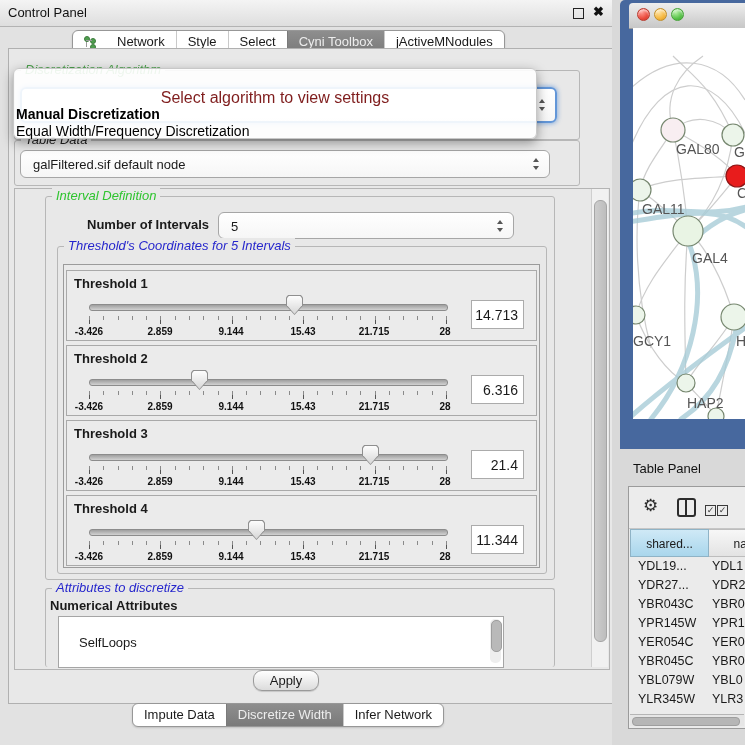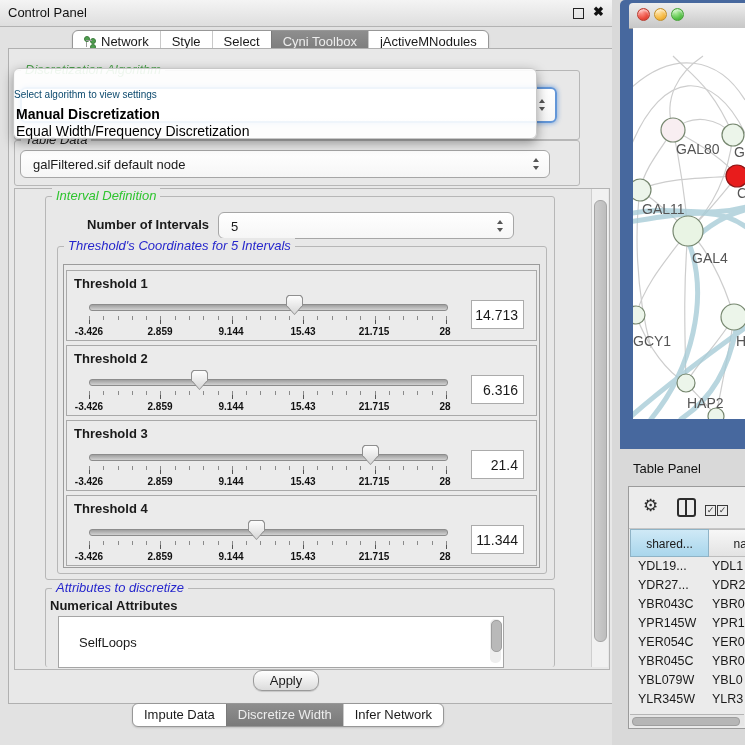--- a/index.html
+++ b/index.html
@@ -10,21 +10,21 @@
   
   .titlebar{left:0;top:0;width:612px;height:26px;
     background:linear-gradient(#f4f4f4,#dedede);border-bottom:1px solid #b3b3b3;}
   .titlebar .t{position:absolute;left:8px;top:5px;font-size:13px;color:#111;}
   .float-ic{position:absolute;right:28px;top:8px;width:9px;height:9px;border:1.5px solid #222;}
   .close-ic{position:absolute;right:8px;top:4px;font-size:13px;font-weight:bold;color:#111;}
 
   
   .tabstrip{display:flex;border:1px solid #979797;border-radius:6px;background:#fff;
     height:22px;line-height:22px;font-size:13px;box-shadow:0 1px 2px rgba(0,0,0,.15);overflow:hidden;}
-  .tabstrip .tab{padding:0 11px;color:#1a1a1a;white-space:nowrap;display:flex;align-items:center;gap:6px;}
+  .tabstrip .tab{padding:0 11px;color:#1a1a1a;white-space:nowrap;display:flex;align-items:center;gap:22px;}
   .tabstrip .tab + .tab{border-left:1px solid #c9c9c9;}
   .tabstrip .tab.active{background:linear-gradient(#8e8e8e,#7a7a7a);color:#ededed;border-left-color:#7a7a7a;}
   .net-ic{width:11px;height:12px;position:relative;display:inline-block;}
   .net-ic i{position:absolute;width:4px;height:4px;border-radius:50%;background:#4f9e4f;border:1px solid #3c7c3c;}
   .net-ic::before{content:"";position:absolute;left:2px;top:2px;width:1px;height:9px;background:#9a9a9a;}
   .net-ic::after{content:"";position:absolute;left:2px;top:4px;width:6px;height:1px;background:#9a9a9a;}
 
   .content-panel{left:8px;top:48px;width:603px;height:654px;background:#e8e8e8;border:1px solid #b0b0b0;}
 
   
@@ -40,21 +40,21 @@
   .combo .cv{position:absolute;left:12px;top:50%;transform:translateY(-50%);}
   .spin{position:absolute;right:9px;top:50%;transform:translateY(-50%);width:7px;height:12px;}
   .spin::before,.spin::after{content:"";position:absolute;left:0;border-left:3.5px solid transparent;border-right:3.5px solid transparent;}
   .spin::before{top:0;border-bottom:4px solid #555;}
   .spin::after{bottom:0;border-top:4px solid #555;}
   .combo.focus{border:2px solid #6296d8;box-shadow:0 0 4px 1px rgba(98,150,216,.65);}
 
   
   .popup{left:13px;top:68px;width:522px;height:69px;background:rgba(255,255,255,.9);
     border:1px solid #c8c8c8;border-radius:6px;box-shadow:0 4px 12px rgba(0,0,0,.38);z-index:30;}
-  .popup .ph{position:absolute;left:0;right:0;top:20px;color:#0c4a6e;font-size:10px;}
+  .popup .ph{position:absolute;left:0;right:0;top:20px;text-align:center;color:#7f1d1d;font-size:16px;}
   .popup .opt{position:absolute;left:1px;right:1px;font-size:14px;padding-left:1px;color:#000;}
   .popup .opt.b{font-weight:bold;top:37px;}
   .popup .opt.n{top:54px;}
 
   
   .scrollpane{left:14px;top:188px;width:594px;height:480px;border:1px solid #b4b4b4;background:#e8e8e8;}
   .vsb{left:591px;top:189px;width:16px;height:478px;background:#f1f1f1;border-left:1px solid #cfcfcf;}
   .vsb .th{position:absolute;left:2px;top:11px;width:11px;height:440px;border-radius:6px;
     background:linear-gradient(90deg,#cdcdcd,#bdbdbd);border:1px solid #a5a5a5;}
 

